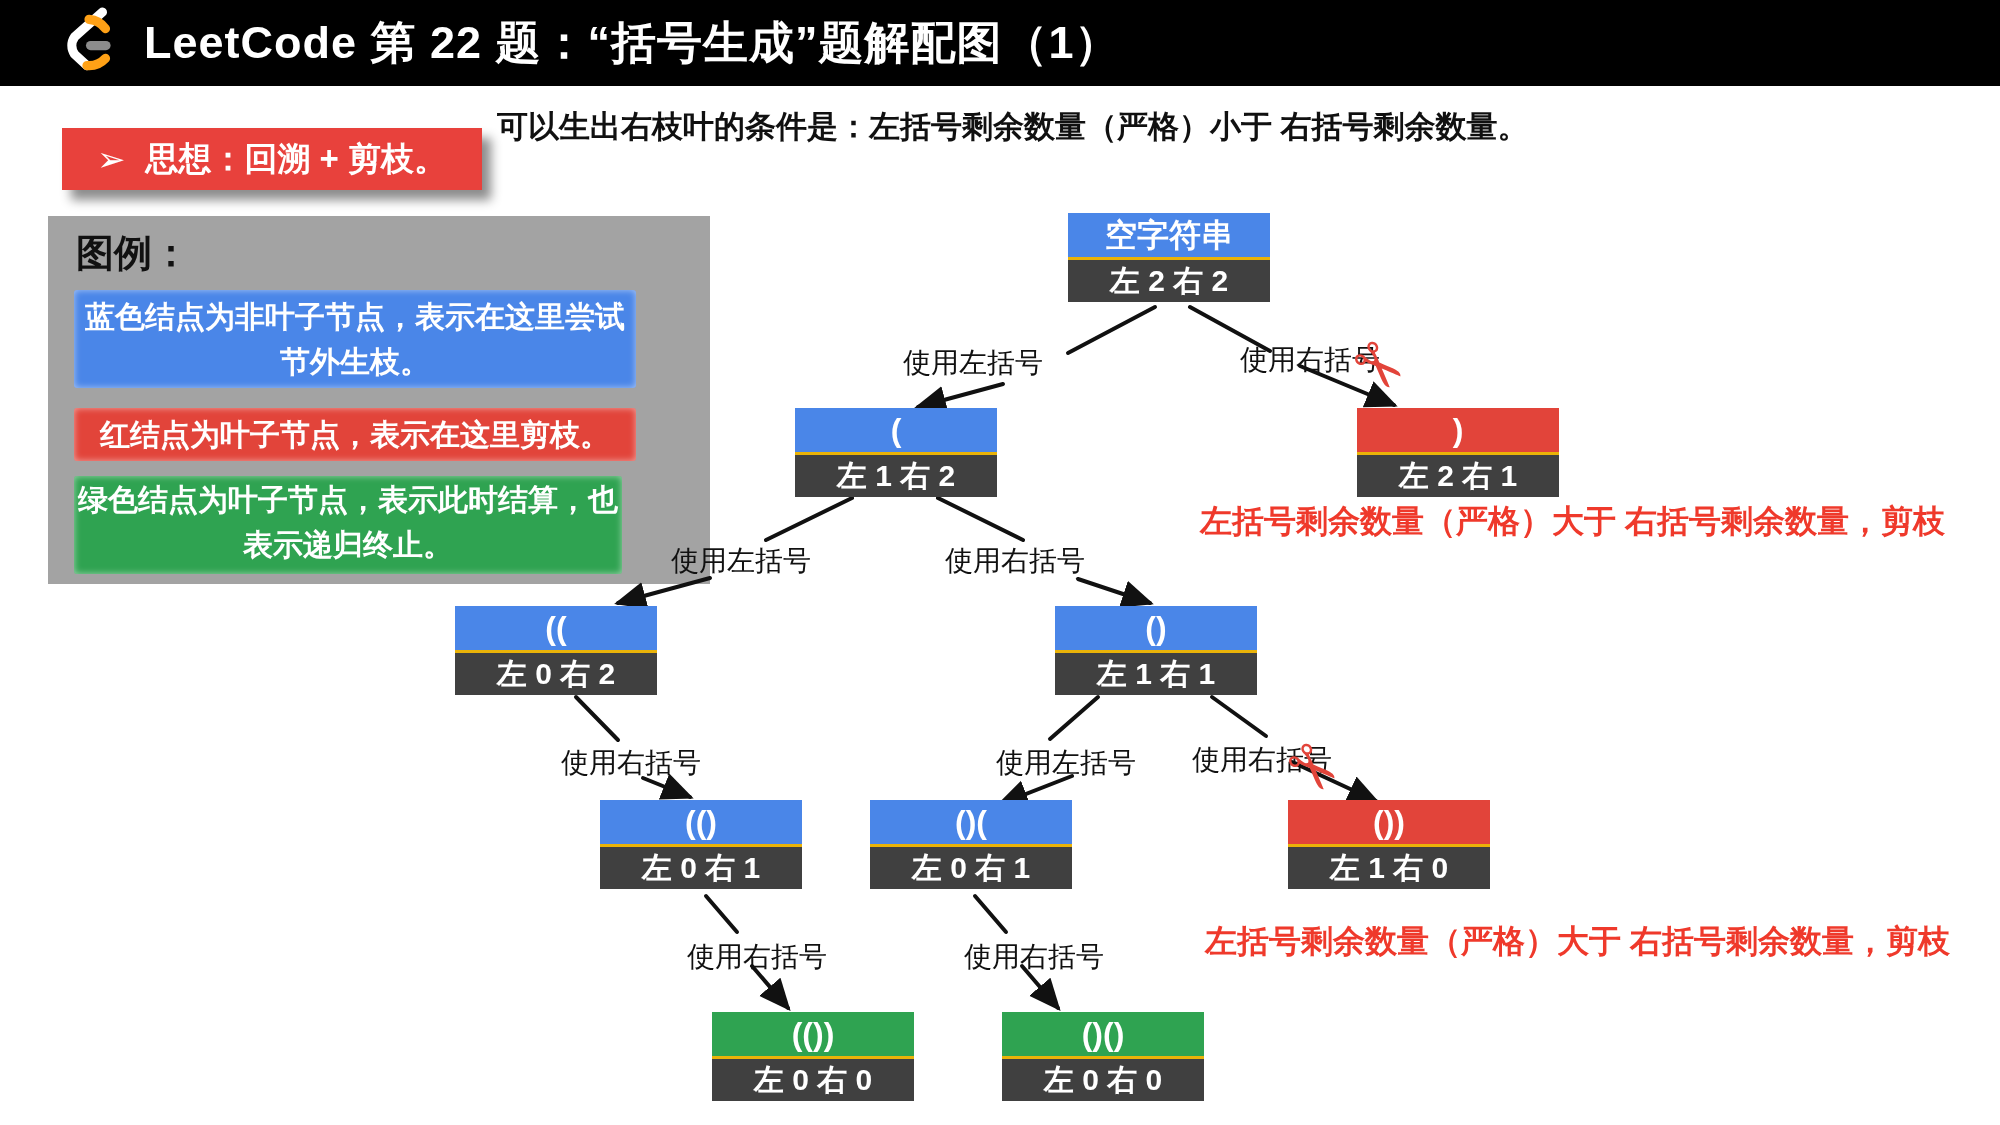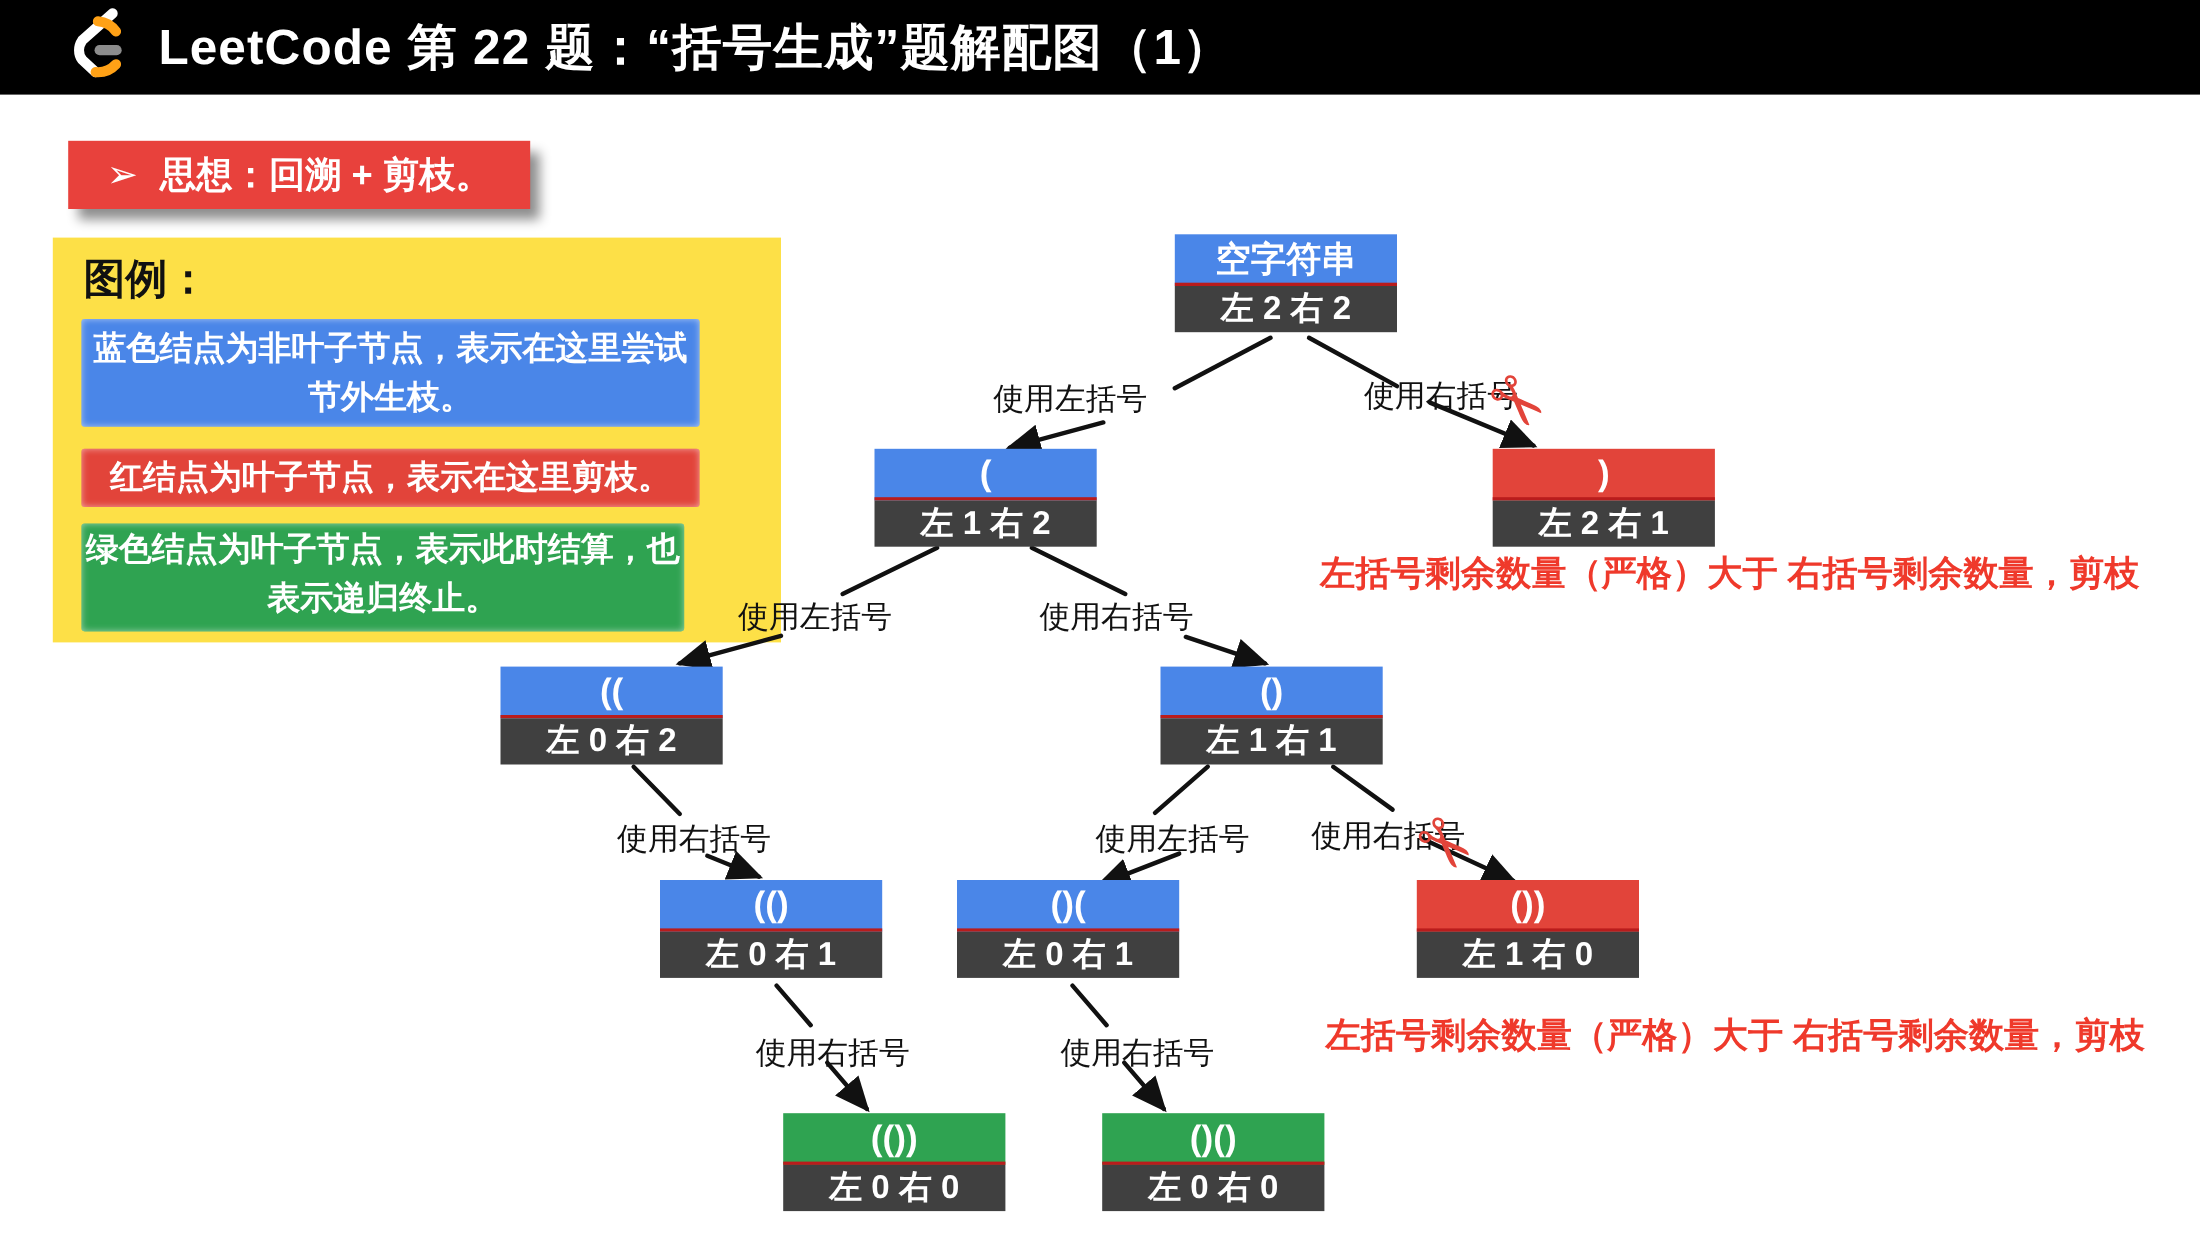--- a/index.html
+++ b/index.html
@@ -27,39 +27,39 @@
   }
   .badge .bullet{font-size:34px;}
   
   .conditions{
     position:absolute;left:497px;top:106px;color:#101010;
     font-size:31px;line-height:41px;font-weight:600;white-space:nowrap;
   }
   
   .legend{
     position:absolute;left:48px;top:216px;width:662px;height:368px;
-    background:#fde047;
+    background:#a3a3a3;
   }
   .legend-title{
     position:absolute;left:28px;top:12px;font-size:38px;font-weight:bold;color:#111;
   }
   .legend-item{
     position:absolute;left:26px;color:#fff;font-size:30px;font-weight:bold;
     line-height:45px;padding:4px 0;border-radius:3px;
     box-shadow:inset 0 0 7px rgba(255,255,255,0.55);
     text-align:center;
   }
   .li-blue{top:74px;width:562px;background:#4A86E8;}
   .li-red{top:192px;width:562px;background:#E2443A;}
   .li-green{top:260px;width:548px;background:#2FA351;font-family:Liberation Mono, monospace;}
   
   .node{position:absolute;width:202px;text-align:center;color:#fff;}
   .node-top{
     height:44px;line-height:44px;font-size:32px;font-weight:600;
-    border-bottom:3px solid #b91c1c;
+    border-bottom:3px solid #eab308;
   }
   .node-counts{height:42px;line-height:42px;font-size:30px;font-weight:600;background:#404040;}
   .blue  .node-top{background:#4A86E8;}
   .red   .node-top{background:#E2443A;}
   .green .node-top{background:#2FA351;}
   
   .elabel{
     position:absolute;font-size:28px;color:#111;font-weight:500;white-space:nowrap;text-align:right;
   }
   .prune{
@@ -83,20 +83,21 @@
   </svg>
   <div class="title">LeetCode 第 22 题：“括号生成”题解配图（1）</div>
 </div>
 
 <div class="badge">
   <span class="bullet">➢</span>
   <span>思想：回溯 + 剪枝。</span>
 </div>
 
 <div class="conditions">
+  <div>可以生出右枝叶的条件是：左括号剩余数量（严格）小于 右括号剩余数量。</div>
 </div>
 
 <div class="legend">
   <div class="legend-title">图例：</div>
   <div class="legend-item li-blue">蓝色结点为非叶子节点，表示在这里尝试节外生枝。</div>
   <div class="legend-item li-red">红结点为叶子节点，表示在这里剪枝。</div>
   <div class="legend-item li-green">绿色结点为叶子节点，表示此时结算，也表示递归终止。</div>
 </div>
 
 <svg class="arrows" aria-hidden="true">

